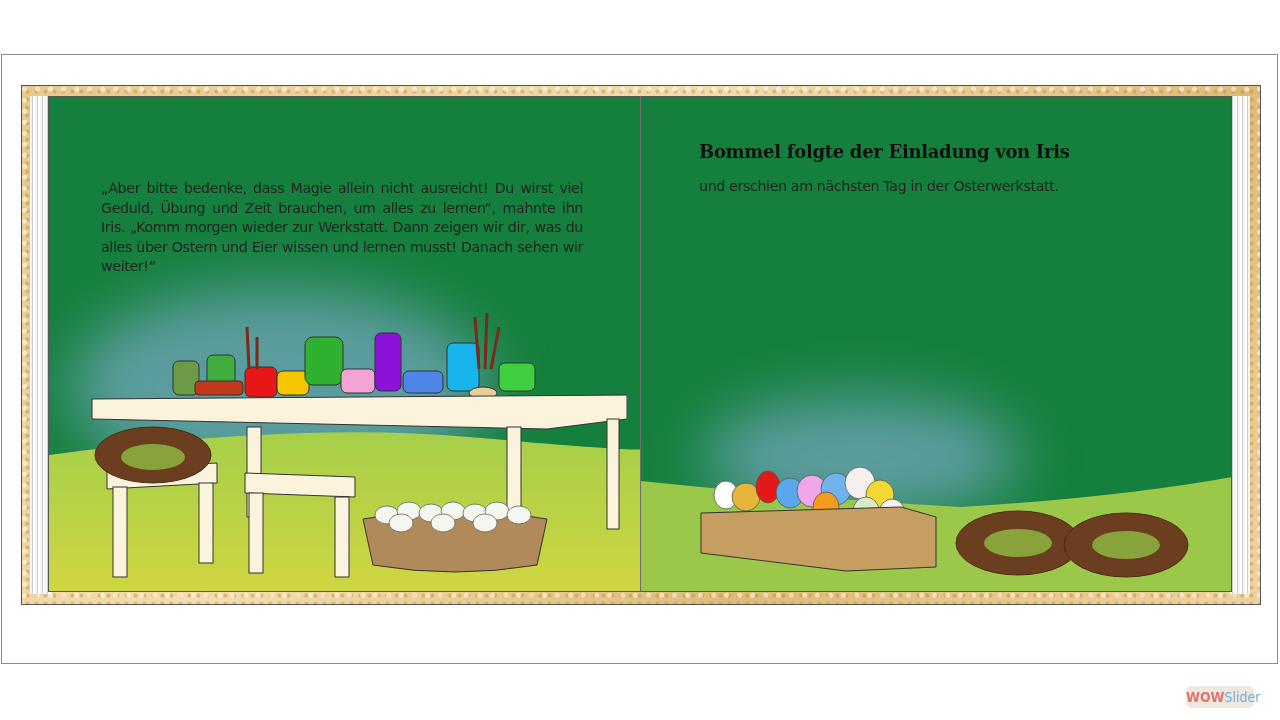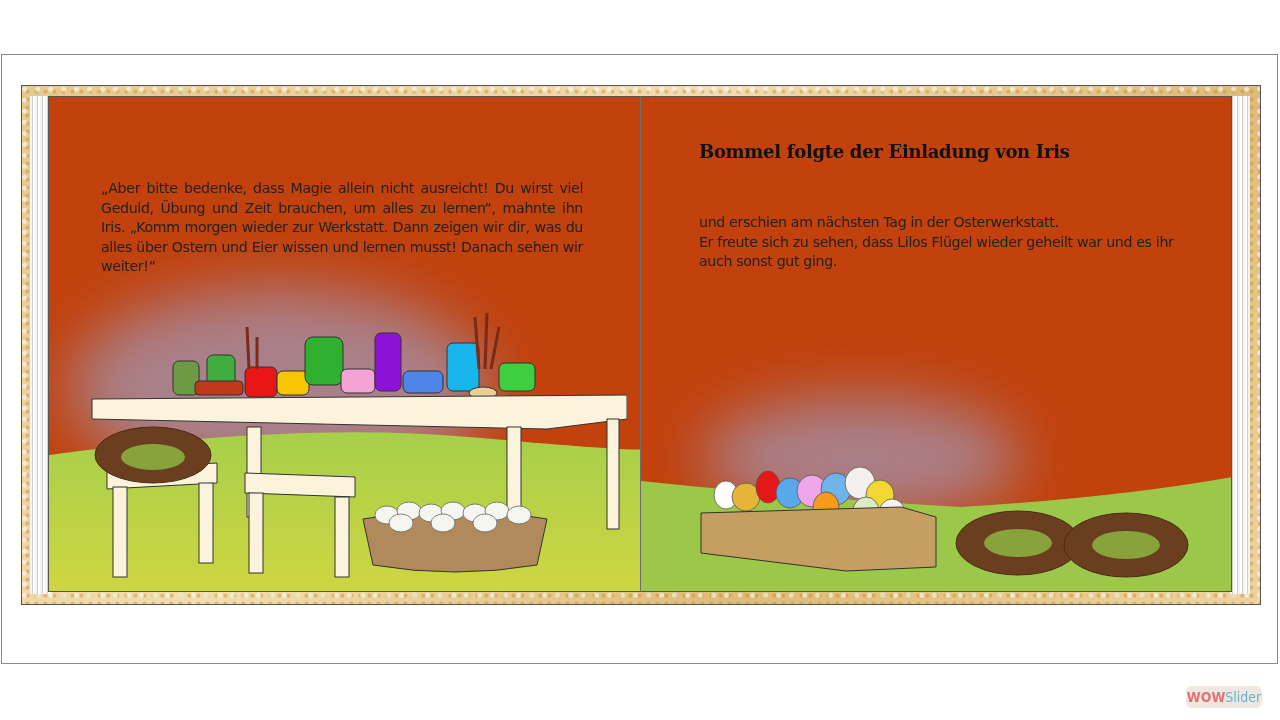--- a/index.html
+++ b/index.html
@@ -8,32 +8,32 @@
   .book-cover { position:absolute; left:21px; top:85px; width:1240px; height:520px; border:1px solid #555;
     background:
       radial-gradient(circle at 20% 30%, rgba(255,255,255,.55) 0 2px, transparent 3px) 0 0/13px 11px,
       radial-gradient(circle at 60% 70%, rgba(190,140,60,.45) 0 1.5px, transparent 2.5px) 0 0/9px 8px,
       linear-gradient(135deg,#e8c98c,#f3dcae 40%,#dfbb78 70%,#efd39f);
     box-sizing:border-box; }
   .page-stack-left { position:absolute; left:30px; top:96px; width:22px; height:498px;
     background:repeating-linear-gradient(90deg,#f4f4f4 0 2px,#cfcfcf 2px 3px,#ffffff 3px 5px); }
   .page-stack-right { position:absolute; left:1230px; top:96px; width:20px; height:498px;
     background:repeating-linear-gradient(90deg,#ffffff 0 2px,#cfcfcf 2px 3px,#f4f4f4 3px 5px); }
-  .page { position:absolute; top:96px; height:496px; background:#c2410c; overflow:hidden; box-sizing:border-box; }
+  .page { position:absolute; top:96px; height:496px; background:#15803d; overflow:hidden; box-sizing:border-box; }
   .page-left { left:48px; width:706px; border:1px solid #555; border-right:none; }
   .page-right { left:641px; width:591px; border:1px solid #555; border-left:none; }
   .spine { position:absolute; left:640px; top:96px; width:2px; height:496px; background:#6e6e6e; }
   .sky-glow { position:absolute; border-radius:50%; filter:blur(30px); background:rgba(150,180,240,.55); }
   .hill { position:absolute; }
   .text-block { position:absolute; color:#222; font-size:14.2px; line-height:19.5px; font-family:"DejaVu Sans", sans-serif; letter-spacing:-0.35px; }
   .left-text { left:52px; top:82px; width:482px; text-align:justify; }
   .right-title { position:absolute; left:58px; top:44px; font-family:"DejaVu Serif", serif; font-weight:bold; font-size:18px; color:#111; letter-spacing:-0.3px; }
-  .right-text { left:58px; top:80px; width:490px;margin-top:36px; }
+  .right-text { left:58px; top:80px; width:490px; }
   .right-text p, .left-text p { margin:0; }
-  .watermark { position:absolute; left:1186px; top:686px; width:76px; height:22px; border-radius:6px; background:#efe8df;
+  .watermark { position:absolute; left:1186px; top:686px; width:68px; height:22px; border-radius:6px; background:#efe8df;
     font-family:"DejaVu Sans Condensed","DejaVu Sans", sans-serif; font-size:14px; font-weight:bold; line-height:22px; text-align:center; }
   .wm-wow { color:#e07272; }
   .wm-slider { color:#6ab1d4; font-weight:normal; }
   .illus { position:absolute; }
 </style>
 </head>
 <body>
 
 <div class="slide-frame"></div>
 
@@ -140,19 +140,18 @@
     <path d="M5 46 L205 40 L240 50 L240 100 L150 104 L5 86Z" fill="#c79e62" stroke="#333"></path>
     <ellipse cx="322" cy="76" rx="62" ry="32" fill="#6b3e1f" stroke="#4a2a12"></ellipse>
     <ellipse cx="322" cy="76" rx="34" ry="14" fill="#88a23c"></ellipse>
     <ellipse cx="430" cy="78" rx="62" ry="32" fill="#6b3e1f" stroke="#4a2a12"></ellipse>
     <ellipse cx="430" cy="78" rx="34" ry="14" fill="#88a23c"></ellipse>
   </svg>
 
   <div class="right-title">Bommel folgte der Einladung von Iris</div>
   <div class="text-block right-text">
     <p> und erschien am nächsten Tag in der Osterwerkstatt.</p>
-    <p>Er freute sich zu sehen, dass Lilos Flügel wieder geheilt war und es ihr auch sonst gut ging.</p>
   </div>
 </div>
 
 <div class="watermark">
   <span class="wm-wow">WOW</span><span class="wm-slider">Slider</span>
 </div>
 
 </body></html>

